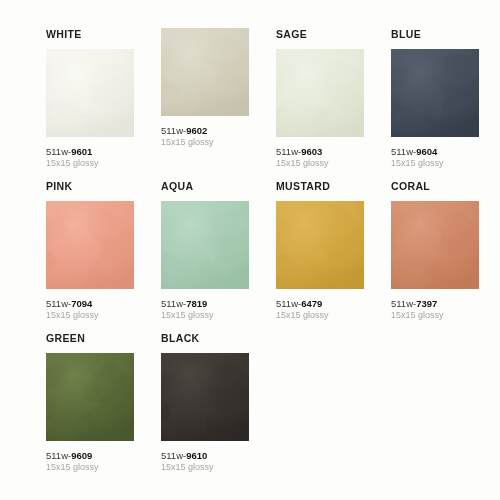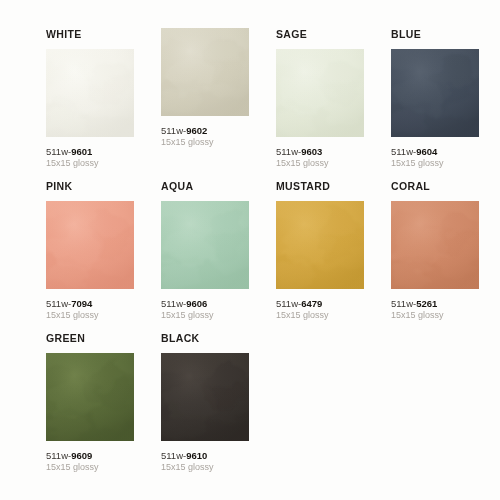--- a/index.html
+++ b/index.html
@@ -282,21 +282,21 @@
               <path d="M-12 22 Q 16 6 40 26 T 96 20 L96 -8 L-12 -8 Z" fill="#c0dcc8" opacity="0.5"></path>
               <path d="M-12 60 Q 20 44 46 64 T 100 56 L100 100 L-12 100 Z" fill="#95bda2" opacity="0.45"></path>
               <ellipse cx="30" cy="46" rx="26" ry="19" fill="#c0dcc8" opacity="0.4"></ellipse>
               <ellipse cx="64" cy="34" rx="20" ry="24" fill="#95bda2" opacity="0.3"></ellipse>
               <ellipse cx="20" cy="74" rx="22" ry="13" fill="#c0dcc8" opacity="0.3"></ellipse>
             </g>
             <rect width="88" height="88" fill="url(#sh5)"></rect>
             <rect width="88" height="88" fill="url(#lg5)"></rect>
           </svg>
         </div>
-        <div class="code"><span class="code-prefix">511w-</span><span class="code-num">9606</span></div>
+        <div class="code"><span class="code-prefix">511w-</span><span class="code-num">7819</span></div>
         <div class="spec">15x15 glossy</div>
       </div>
       <div class="swatch-card">
         <div class="swatch-name">MUSTARD</div>
         <div class="tile-wrap" style="background: rgb(212, 168, 67);">
           <svg class="tile" viewBox="0 0 88 88" preserveAspectRatio="none">
             <defs>
               <filter id="gl6" x="0" y="0" width="100%" height="100%">
                 <feTurbulence type="fractalNoise" baseFrequency="0.035 0.06" numOctaves="4" seed="45" result="n"></feTurbulence>
                 <feDisplacementMap in="SourceGraphic" in2="n" scale="26" xChannelSelector="R" yChannelSelector="G"></feDisplacementMap>
@@ -354,21 +354,21 @@
               <path d="M-12 22 Q 16 6 40 26 T 96 20 L96 -8 L-12 -8 Z" fill="#dfa183" opacity="0.5"></path>
               <path d="M-12 60 Q 20 44 46 64 T 100 56 L100 100 L-12 100 Z" fill="#bd7755" opacity="0.45"></path>
               <ellipse cx="30" cy="46" rx="26" ry="19" fill="#dfa183" opacity="0.4"></ellipse>
               <ellipse cx="64" cy="34" rx="20" ry="24" fill="#bd7755" opacity="0.3"></ellipse>
               <ellipse cx="20" cy="74" rx="22" ry="13" fill="#dfa183" opacity="0.3"></ellipse>
             </g>
             <rect width="88" height="88" fill="url(#sh7)"></rect>
             <rect width="88" height="88" fill="url(#lg7)"></rect>
           </svg>
         </div>
-        <div class="code"><span class="code-prefix">511w-</span><span class="code-num">5261</span></div>
+        <div class="code"><span class="code-prefix">511w-</span><span class="code-num">7397</span></div>
         <div class="spec">15x15 glossy</div>
       </div>
       <div class="swatch-card">
         <div class="swatch-name">GREEN</div>
         <div class="tile-wrap" style="background: rgb(90, 107, 57);">
           <svg class="tile" viewBox="0 0 88 88" preserveAspectRatio="none">
             <defs>
               <filter id="gl8" x="0" y="0" width="100%" height="100%">
                 <feTurbulence type="fractalNoise" baseFrequency="0.035 0.06" numOctaves="4" seed="59" result="n"></feTurbulence>
                 <feDisplacementMap in="SourceGraphic" in2="n" scale="26" xChannelSelector="R" yChannelSelector="G"></feDisplacementMap>

